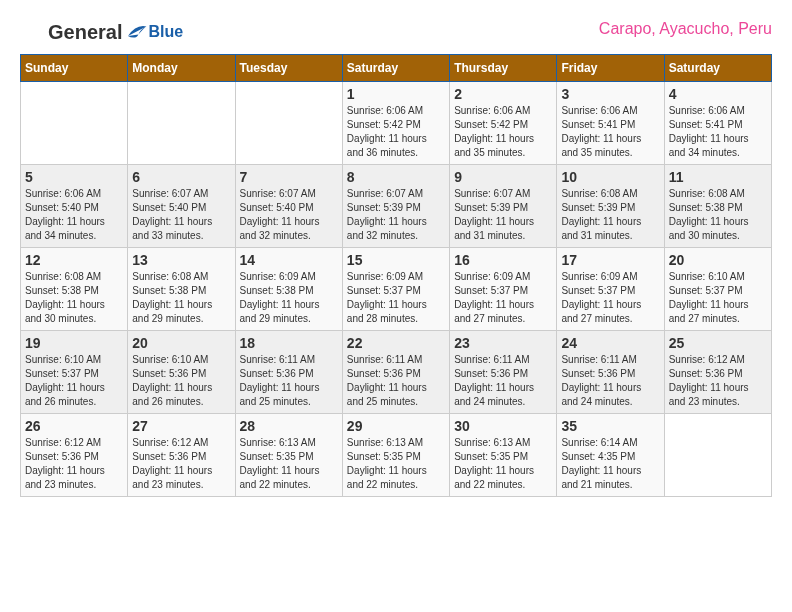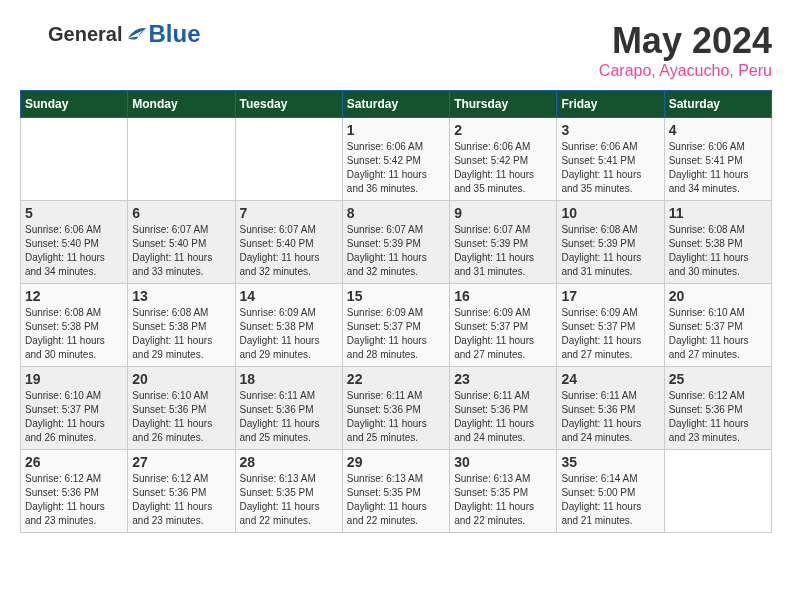--- a/index.html
+++ b/index.html
@@ -25,21 +25,21 @@
       display: flex;
       align-items: center;
       margin-left: 28px;
     }
     .logo-general {
       font-size: 20px;
       font-weight: bold;
       color: #333;
     }
     .logo-blue {
-      font-size: 24px;
+      font-size: 16px;
       font-weight: bold;
       color: #1a5fa8;
     }
     .logo-icon {
       width: 24px;
       height: 24px;
       margin-left: 2px;
     }
     .title-section {
       text-align: right;
@@ -52,21 +52,21 @@
     .subtitle {
       font-size: 16px;
       color: #ec4899;
     }
     .calendar {
       width: 100%;
       border-collapse: collapse;
       font-size: 11px;
     }
     .calendar thead th {
-      background-color: #14532d;
+      background-color: #a16207;
       color: #fff;
       padding: 6px 4px;
       text-align: left;
       font-size: 12px;
       border: 1px solid #1a5fa8;
     }
     .calendar tbody td {
       border: 1px solid #ccc;
       vertical-align: top;
       padding: 4px;
@@ -104,21 +104,20 @@
     <div class="logo-text">
       <span class="logo-general">General</span>
       <svg class="logo-icon" viewBox="0 0 30 30">
         <path d="M5 20 Q15 5 28 8 Q20 12 18 18 Q25 10 28 8" fill="#1a5fa8" stroke="none"></path>
         <path d="M18 18 Q16 22 12 22 Q8 22 5 20" fill="#1a5fa8"></path>
       </svg>
       <span class="logo-blue">Blue</span>
     </div>
   </div>
   <div class="title-section">
-    <div class="month-title">May 2024</div>
     <div class="subtitle">Carapo, Ayacucho, Peru</div>
   </div>
 </div>
 
 <table class="calendar">
   <thead>
     <tr>
     <th>Sunday</th>
         <th>Monday</th>
         <th>Tuesday</th>
@@ -347,20 +346,20 @@
         <td>
           <span class="day-number">30</span>
           <div class="day-info">Sunrise: 6:13 AM
 Sunset: 5:35 PM
 Daylight: 11 hours
 and 22 minutes.</div>
         </td>
         <td>
           <span class="day-number">35</span>
           <div class="day-info">Sunrise: 6:14 AM
-Sunset: 5:00 PM
+Sunset: 4:35 PM
 Daylight: 11 hours
 and 21 minutes.</div>
         </td>
         <td class="empty-cell"></td>
       </tr>
     </tbody>
 </table>
 
 </body></html>

